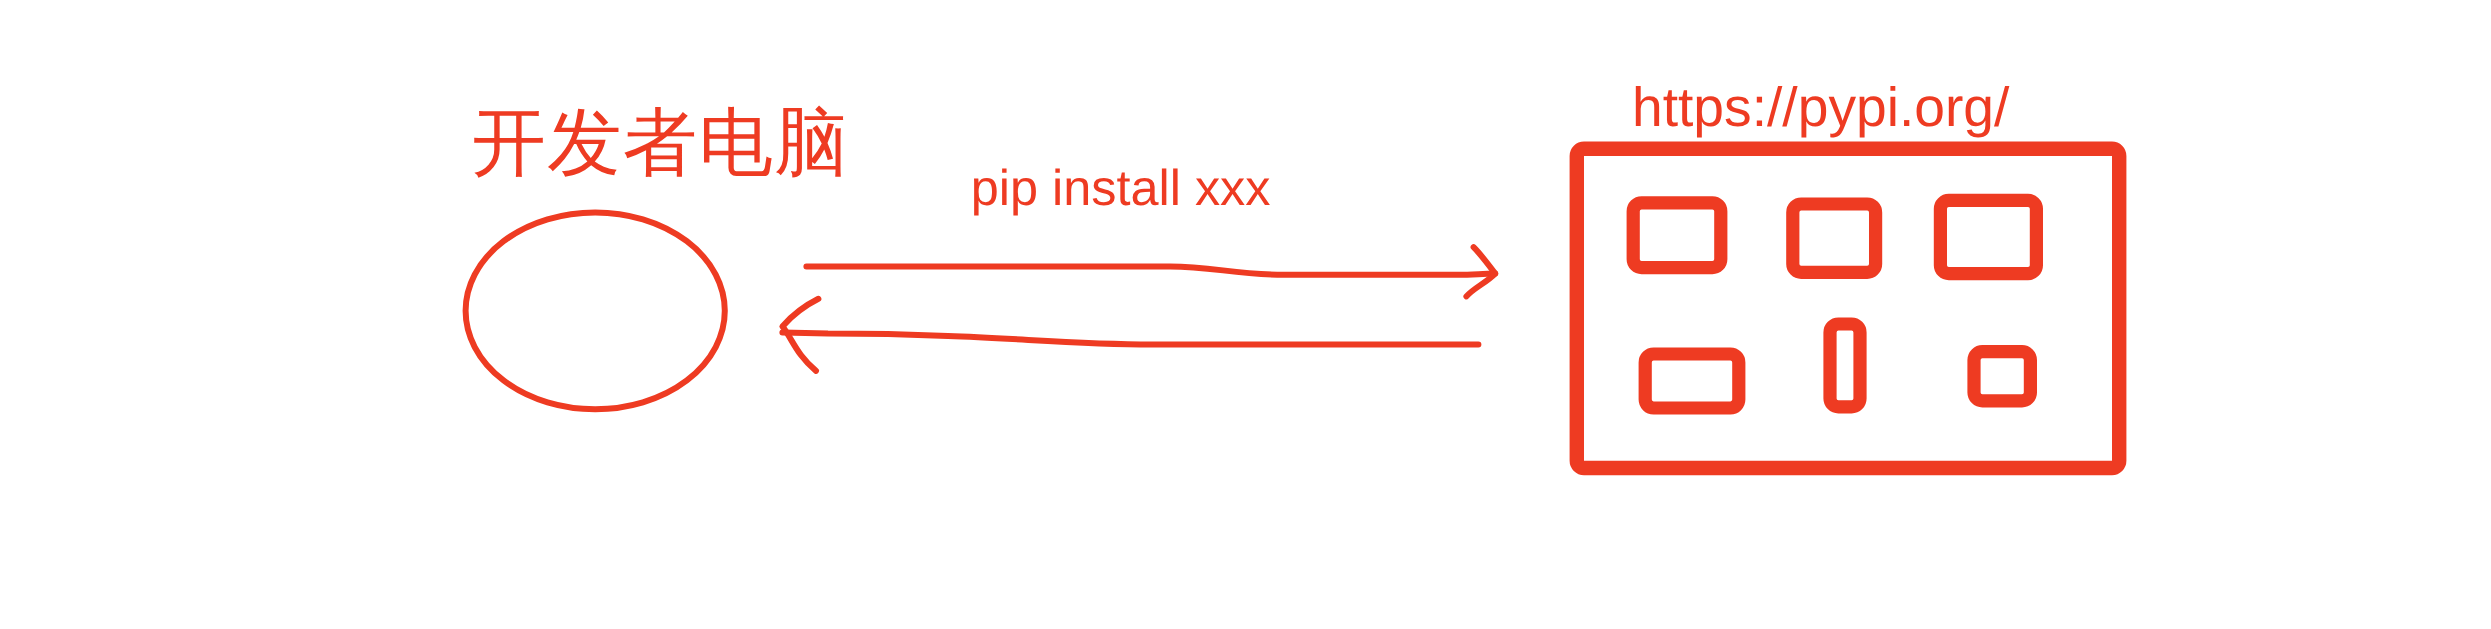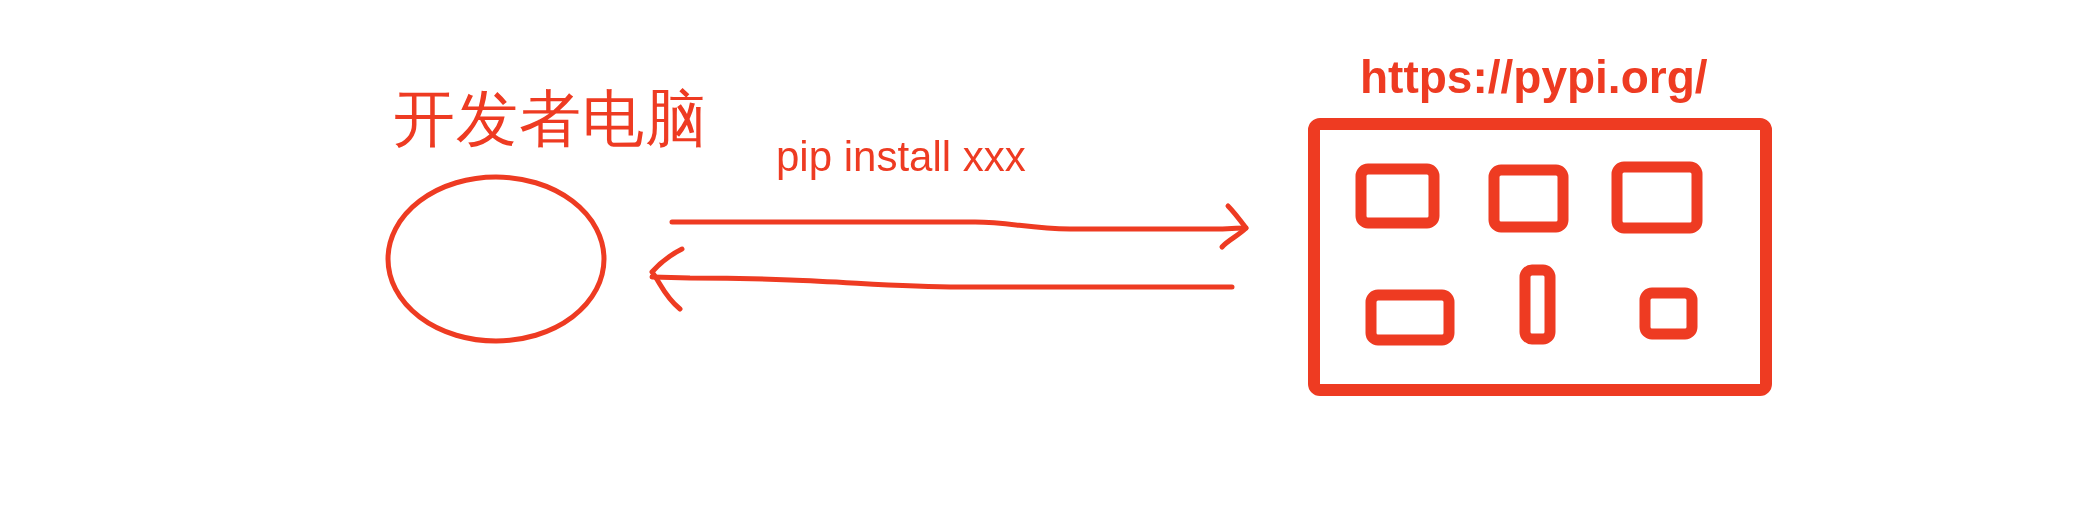--- a/index.html
+++ b/index.html
@@ -27,27 +27,26 @@
       line-height: 1;
     }
     .label-client {
       left: 393px;
       top: 88px;
       font-size: 62px;
       letter-spacing: 1px;
     }
     .label-server {
       left: 1360px;
-      top: 54px;
+      top: 66px;
       font-family: "Liberation Sans", sans-serif;
       font-size: 46px;
-      font-weight: bold;
     }
     .label-command {
-      left: 776px;
+      left: 809px;
       top: 136px;
       font-family: "Liberation Sans", sans-serif;
       font-size: 42px;
     }
     svg { position: absolute; left: 0; top: 0; }
   </style>
 </head>
 <body>
 
 <div class="canvas">

